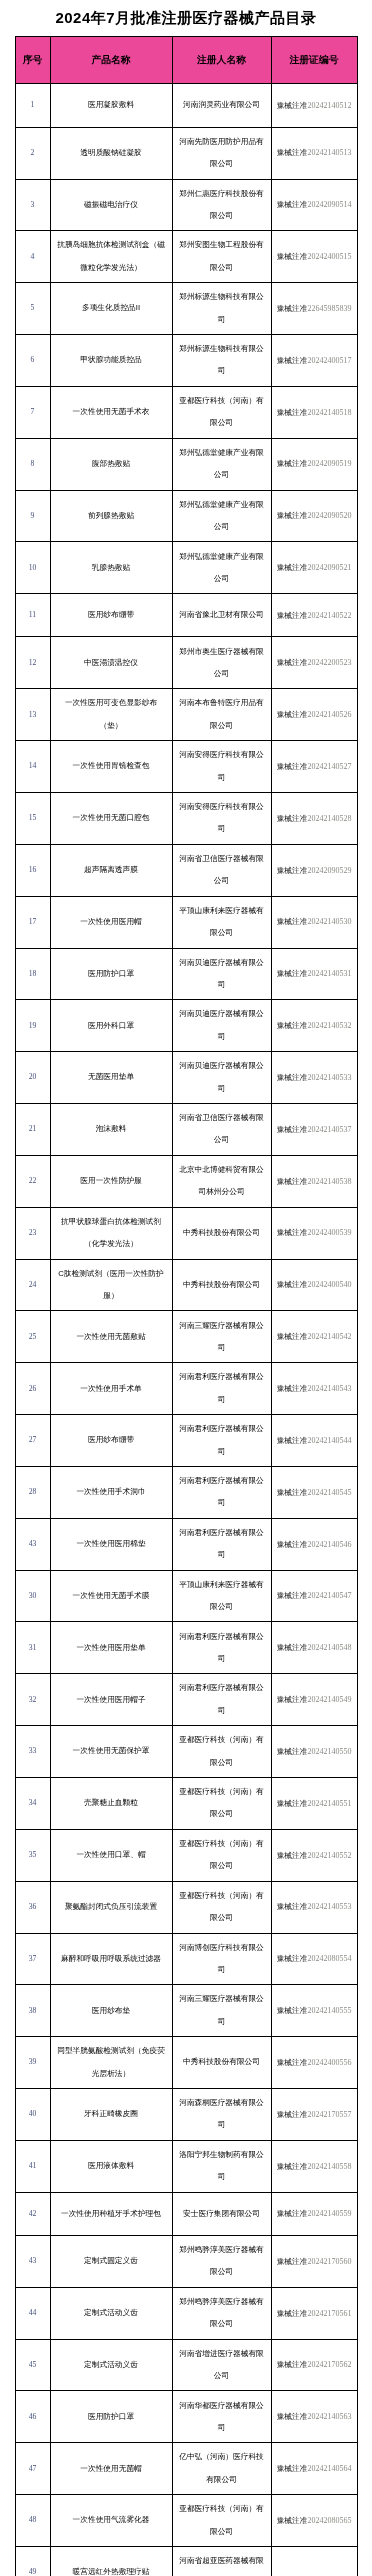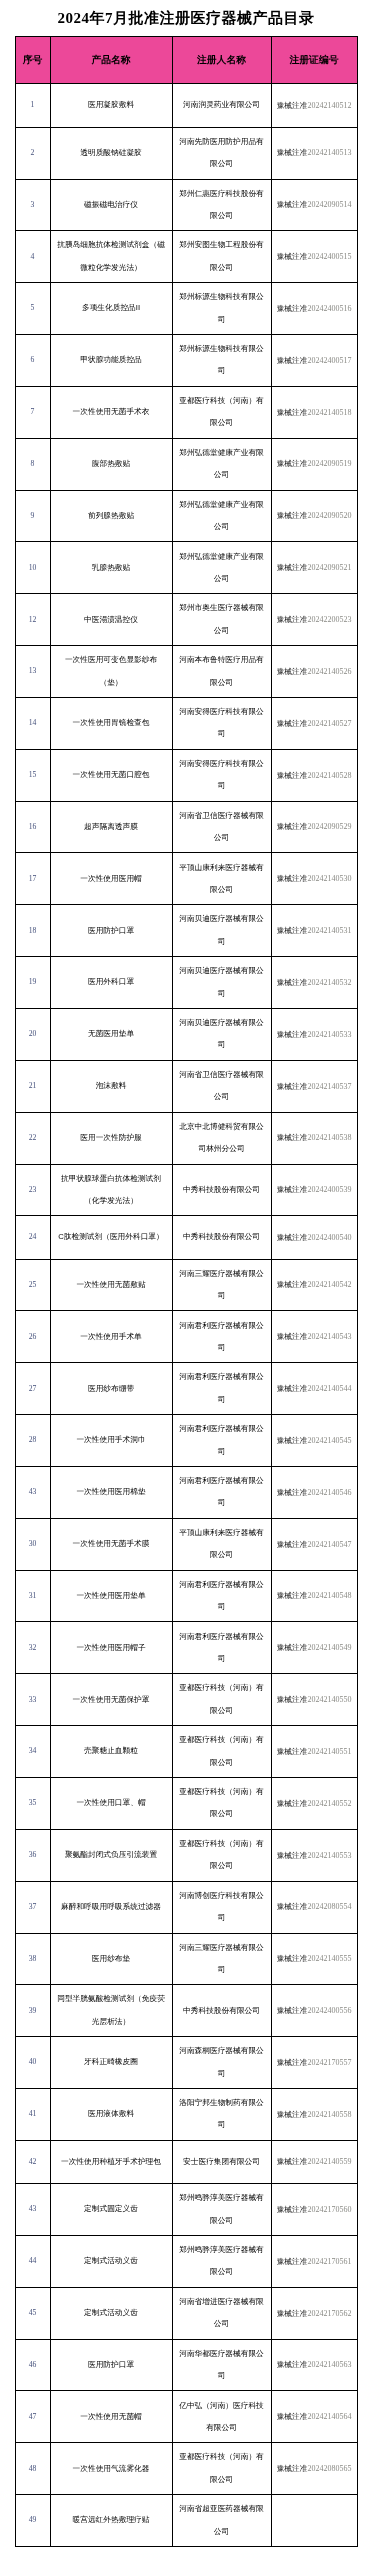--- a/index.html
+++ b/index.html
@@ -1,20 +1,20 @@
 <!DOCTYPE html>
 <html style="font-size:8.2px"><head>
 <meta charset="utf-8">
 <style>
   html,body { margin:0; padding:0; background:#ffffff; }
   body { width:372px; font-family:"Liberation Sans", sans-serif; color:#000000; }
   .page { width:372px; padding-top:7.2px; }
   .doc-title {
     text-align:center; font-weight:bold; font-size:15px; letter-spacing:0.5px;
-    padding:2.1px 0 8.2px 0; color:#000;font-family:Liberation Serif, serif;
+    padding:2.1px 0 8.2px 0; color:#000;
   }
   table.catalog {
     border-collapse:collapse; margin:0 auto; width:341px; table-layout:fixed;
   }
   table.catalog col.c-no   { width:35px; }
   table.catalog col.c-prod { width:122px; }
   table.catalog col.c-reg  { width:99px; }
   table.catalog col.c-cert { width:86px; }
   table.catalog th, table.catalog td {
     border:1px solid #000000; text-align:center; vertical-align:middle;
@@ -76,21 +76,21 @@
         <tr>
           <td class="no-cell">4</td>
           <td>抗胰岛细胞抗体检测试剂盒（磁微粒化学发光法）</td>
           <td>郑州安图生物工程股份有限公司</td>
           <td class="cert-cell"><span class="cert-prefix">豫械注准</span><span class="cert-digits">20242400515</span></td>
         </tr>
         <tr>
           <td class="no-cell">5</td>
           <td>多项生化质控品II</td>
           <td>郑州标源生物科技有限公司</td>
-          <td class="cert-cell"><span class="cert-prefix">豫械注准</span><span class="cert-digits">20242400516</span></td>
+          <td class="cert-cell"><span class="cert-prefix">豫械注准</span><span class="cert-digits">22645985839</span></td>
         </tr>
         <tr>
           <td class="no-cell">6</td>
           <td>甲状腺功能质控品</td>
           <td>郑州标源生物科技有限公司</td>
           <td class="cert-cell"><span class="cert-prefix">豫械注准</span><span class="cert-digits">20242400517</span></td>
         </tr>
         <tr>
           <td class="no-cell">7</td>
           <td>一次性使用无菌手术衣</td>
@@ -109,20 +109,26 @@
           <td>郑州弘德堂健康产业有限公司</td>
           <td class="cert-cell"><span class="cert-prefix">豫械注准</span><span class="cert-digits">20242090520</span></td>
         </tr>
         <tr>
           <td class="no-cell">10</td>
           <td>乳腺热敷贴</td>
           <td>郑州弘德堂健康产业有限公司</td>
           <td class="cert-cell"><span class="cert-prefix">豫械注准</span><span class="cert-digits">20242090521</span></td>
         </tr>
         <tr>
+          <td class="no-cell">11</td>
+          <td>医用纱布绷带</td>
+          <td>河南省豫北卫材有限公司</td>
+          <td class="cert-cell"><span class="cert-prefix">豫械注准</span><span class="cert-digits">20242140522</span></td>
+        </tr>
+        <tr>
           <td class="no-cell">12</td>
           <td>中医溻渍温控仪</td>
           <td>郑州市奥生医疗器械有限公司</td>
           <td class="cert-cell"><span class="cert-prefix">豫械注准</span><span class="cert-digits">20242200523</span></td>
         </tr>
         <tr>
           <td class="no-cell">13</td>
           <td>一次性医用可变色显影纱布（垫）</td>
           <td>河南本布鲁特医疗用品有限公司</td>
           <td class="cert-cell"><span class="cert-prefix">豫械注准</span><span class="cert-digits">20242140526</span></td>
@@ -182,21 +188,21 @@
           <td class="cert-cell"><span class="cert-prefix">豫械注准</span><span class="cert-digits">20242140538</span></td>
         </tr>
         <tr>
           <td class="no-cell">23</td>
           <td>抗甲状腺球蛋白抗体检测试剂（化学发光法）</td>
           <td>中秀科技股份有限公司</td>
           <td class="cert-cell"><span class="cert-prefix">豫械注准</span><span class="cert-digits">20242400539</span></td>
         </tr>
         <tr>
           <td class="no-cell">24</td>
-          <td>C肽检测试剂（医用外科口罩）</td>
+          <td>C肽检测试剂（医用一次性防护服）</td>
           <td>中秀科技股份有限公司</td>
           <td class="cert-cell"><span class="cert-prefix">豫械注准</span><span class="cert-digits">20242400540</span></td>
         </tr>
         <tr>
           <td class="no-cell">25</td>
           <td>一次性使用无菌敷贴</td>
           <td>河南三耀医疗器械有限公司</td>
           <td class="cert-cell"><span class="cert-prefix">豫械注准</span><span class="cert-digits">20242140542</span></td>
         </tr>
         <tr>

